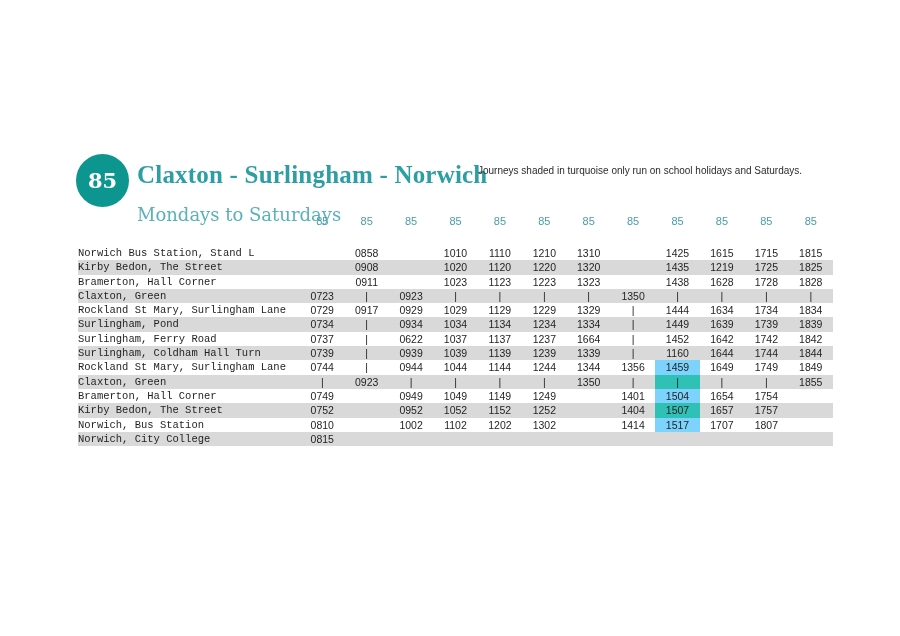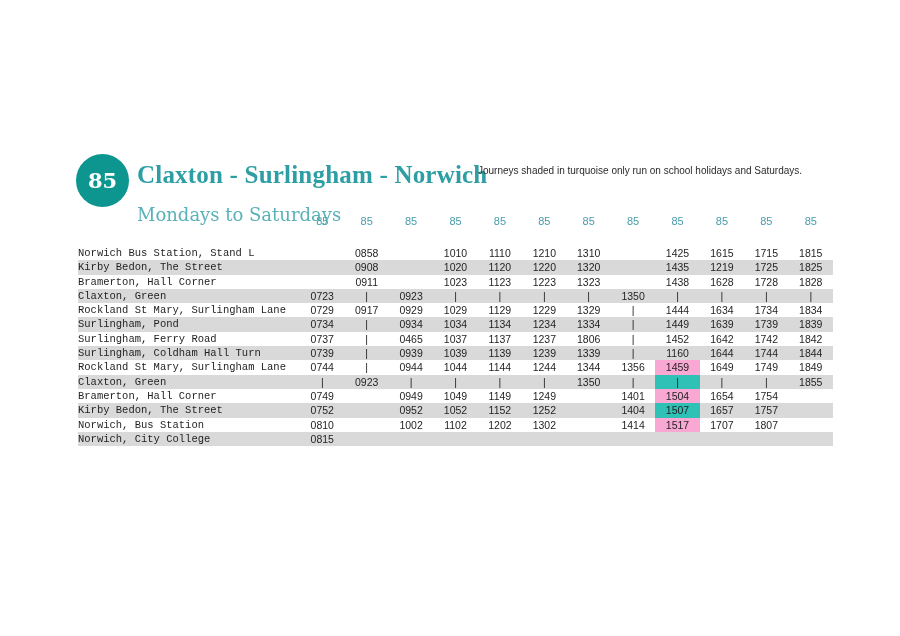--- a/index.html
+++ b/index.html
@@ -35,21 +35,21 @@
   }
   table.tt thead th.stop-h{text-align:left;}
   table.tt tbody td{
     height:14.3px;line-height:14.3px;font-size:10.5px;color:#1f1f1f;white-space:nowrap;
   }
   td.stop{text-align:left;padding-left:3px;font-family:Liberation Mono, monospace;}
   td.time{text-align:center;}
   col.c-stop{width:222px;}
   col.c-time{width:44.4px;}
   tr.alt{background:#d9d9d9;margin-top:40px;}
-  td.hl{background:#f9a8d4;}
+  td.hl{background:#7dd3fc;}
   tr.alt td.hl{background:#2fc0b6;}
 </style>
 </head>
 <body>
 
 <div class="badge">
   <span>85</span>
 </div>
 
 <div class="head-text">
@@ -182,25 +182,25 @@
         <td class="time">|</td>
         <td class="time">1449</td>
         <td class="time">1639</td>
         <td class="time">1739</td>
         <td class="time">1839</td>
       </tr>
       <tr>
         <td class="stop">Surlingham, Ferry Road</td>
         <td class="time">0737</td>
         <td class="time">|</td>
-        <td class="time">0465</td>
+        <td class="time">0622</td>
         <td class="time">1037</td>
         <td class="time">1137</td>
         <td class="time">1237</td>
-        <td class="time">1806</td>
+        <td class="time">1664</td>
         <td class="time">|</td>
         <td class="time">1452</td>
         <td class="time">1642</td>
         <td class="time">1742</td>
         <td class="time">1842</td>
       </tr>
       <tr class="alt">
         <td class="stop">Surlingham, Coldham Hall Turn</td>
         <td class="time">0739</td>
         <td class="time">|</td>

